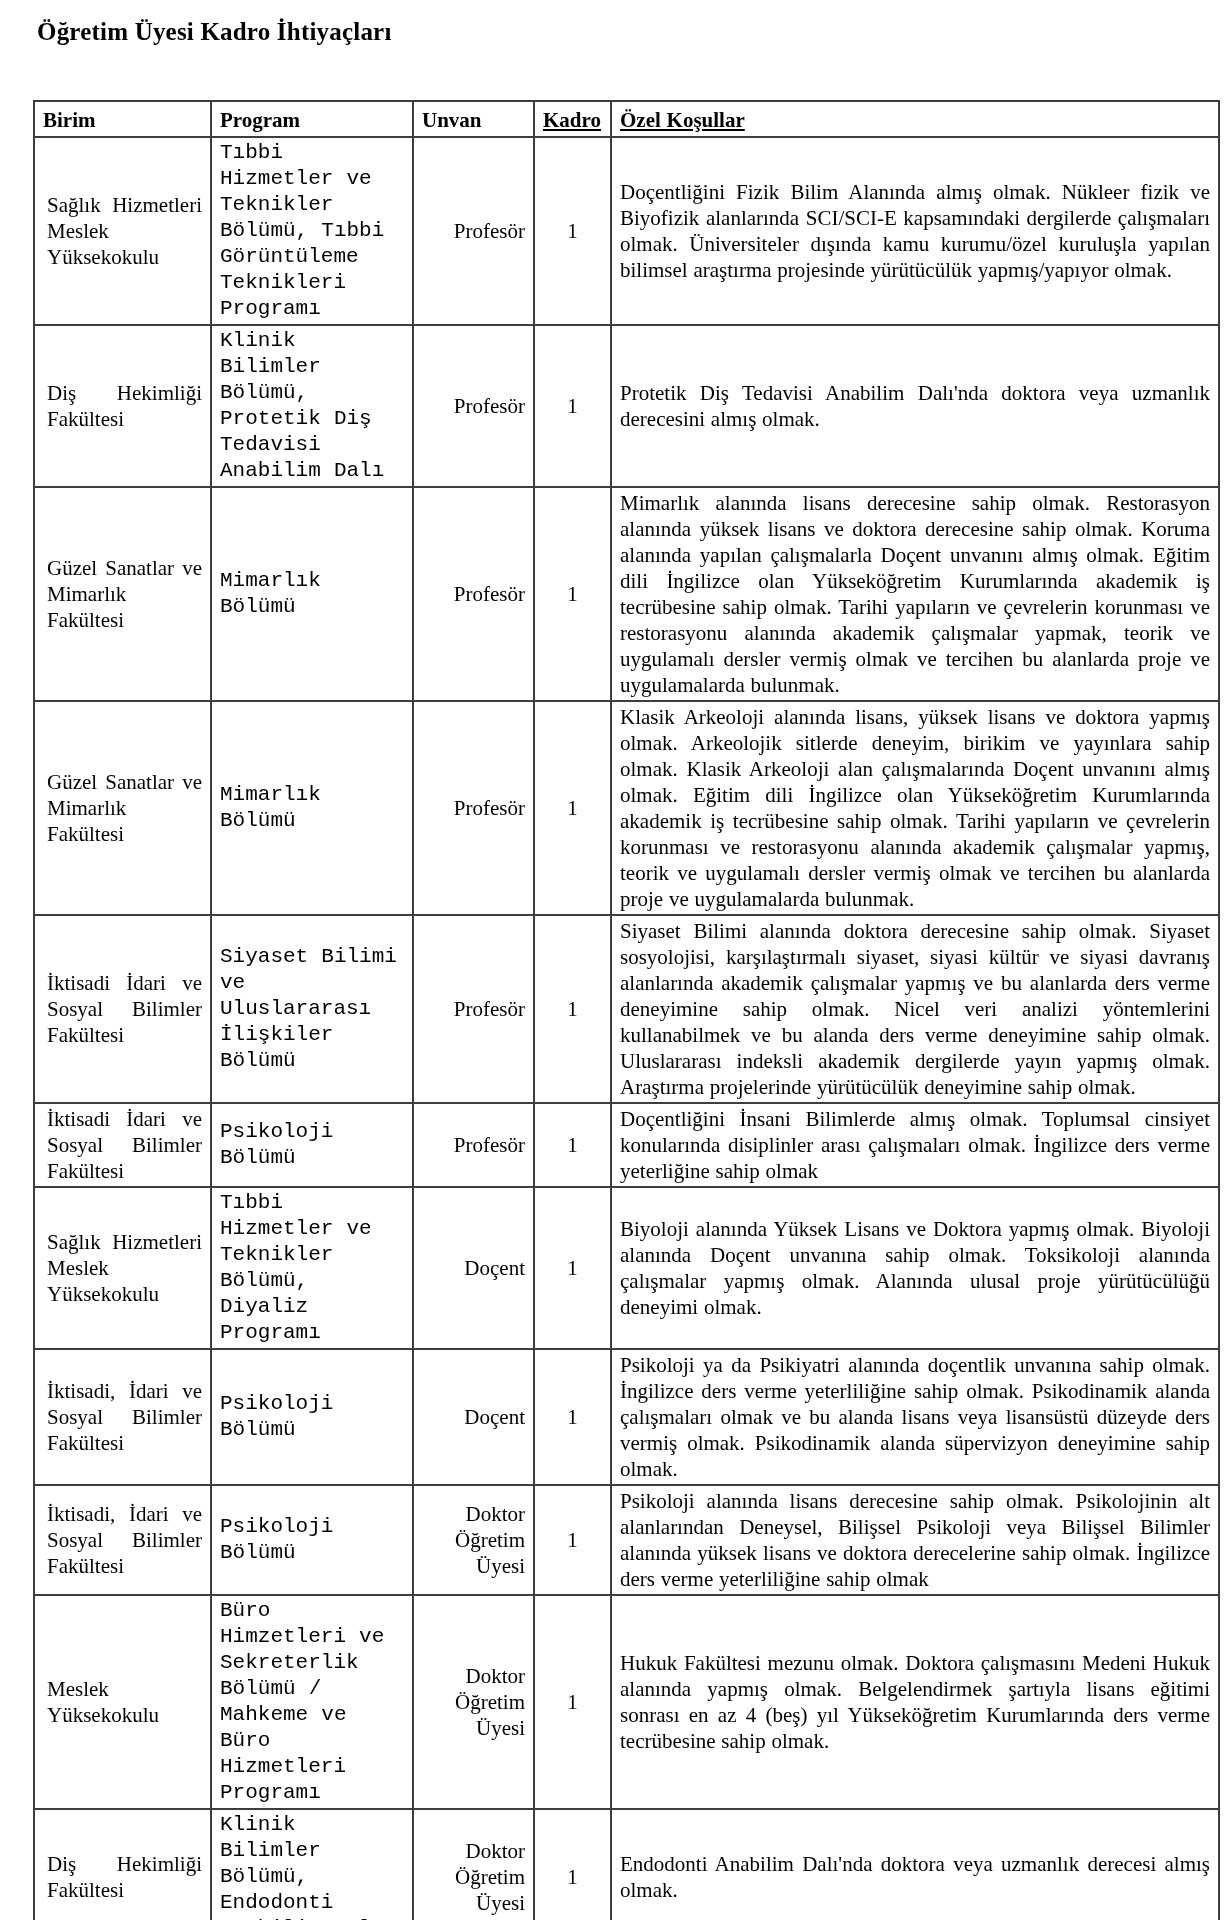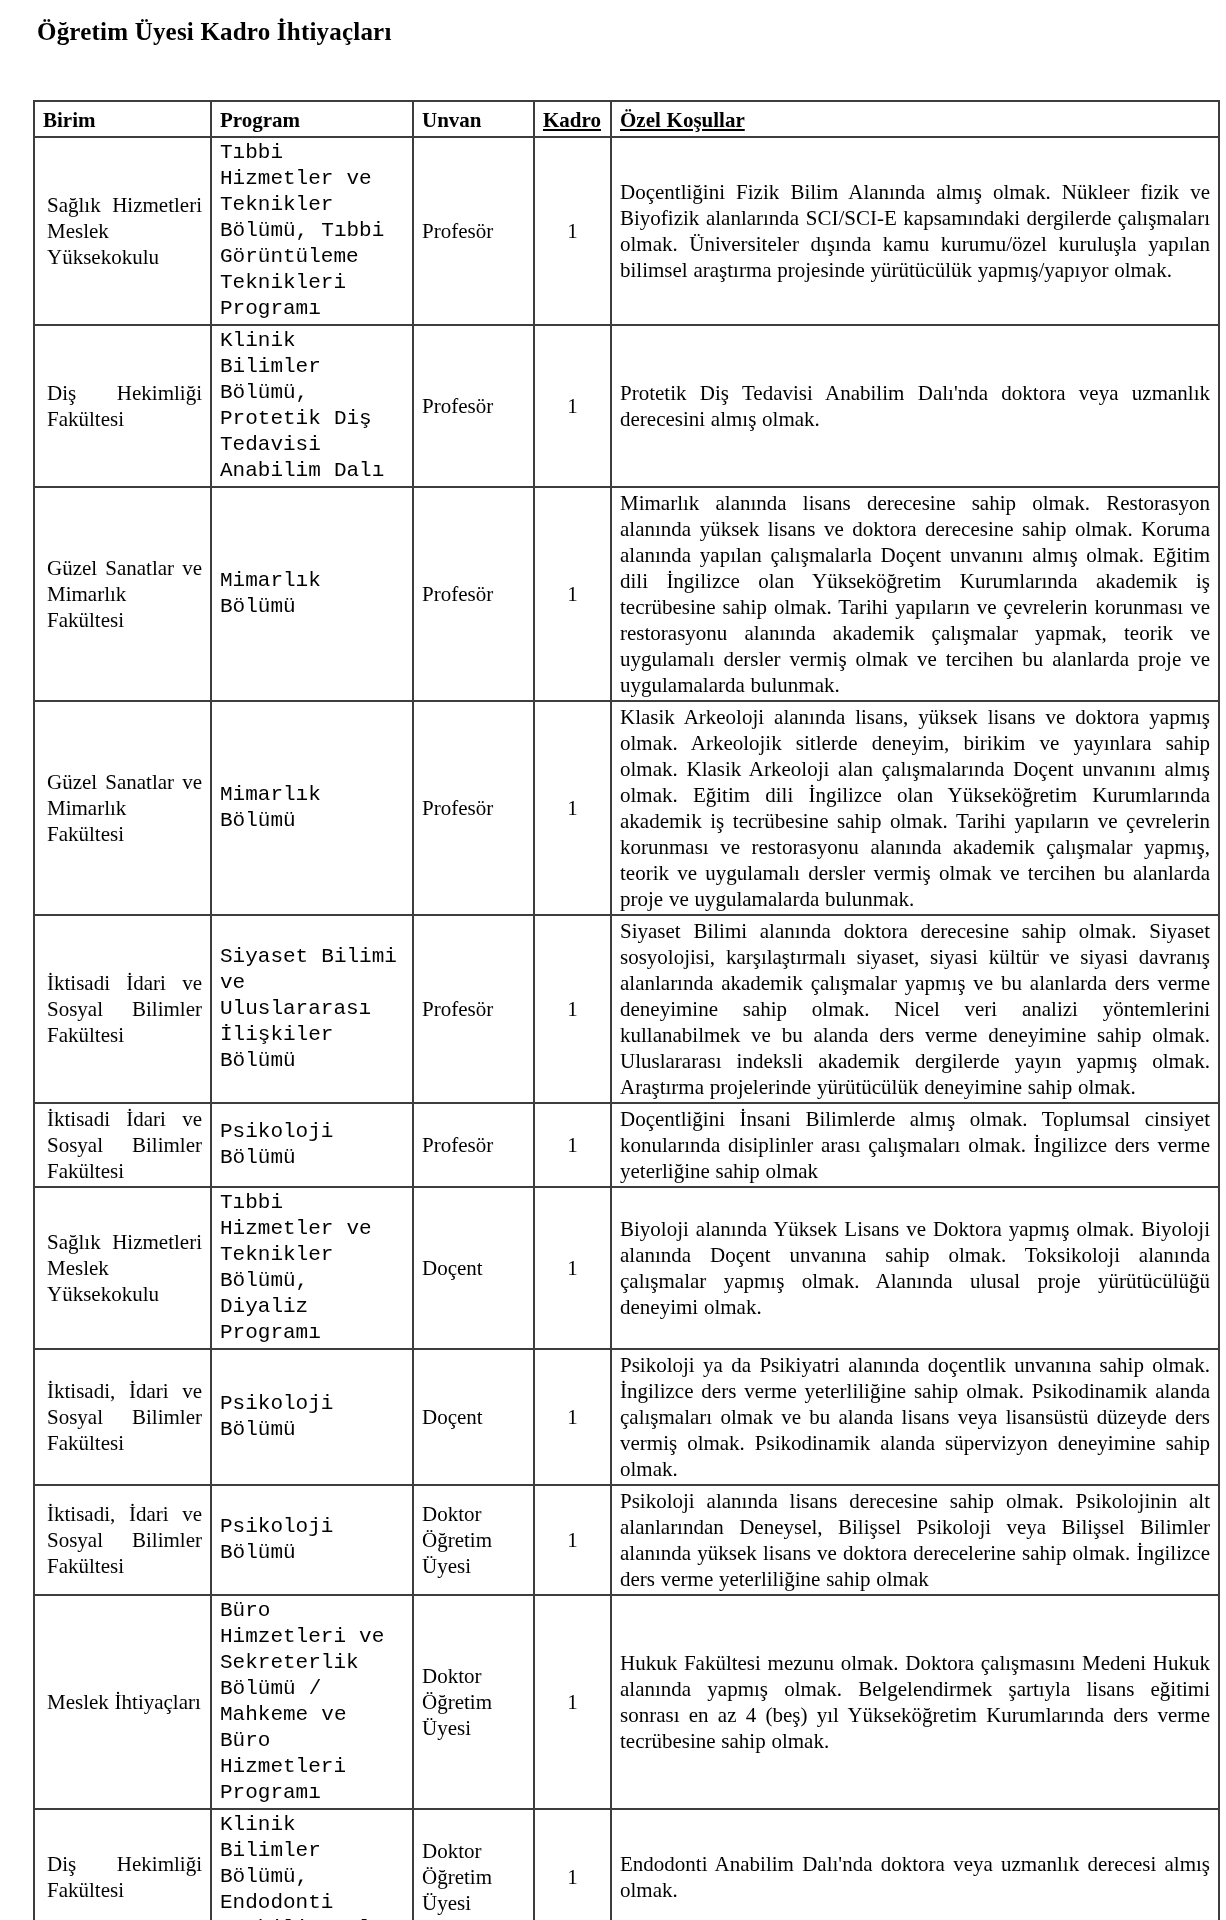--- a/index.html
+++ b/index.html
@@ -46,21 +46,21 @@
   th {
     font-weight: bold;
     text-align: left;
     padding-top: 5px;
     padding-bottom: 3px;
     white-space: nowrap;
   }
   th.center { text-align: left; text-decoration: underline; }
   td.birim  { text-align: justify; padding-left: 12px; }
   td.program{ text-align: left; font-family: Liberation Mono, monospace; }
-  td.unvan  { text-align: left; }
+  td.unvan  { text-align: right; }
   td.kadro  { text-align: center; }
   td.kosul  { text-align: justify; }
 </style>
 </head>
 <body>
 
 <div class="page">
 
   <h1 class="doc-title">Öğretim Üyesi Kadro İhtiyaçları</h1>
 
@@ -139,21 +139,21 @@
     <td class="kosul">Psikoloji ya da Psikiyatri alanında doçentlik unvanına sahip olmak. İngilizce ders verme yeterliliğine sahip olmak. Psikodinamik alanda çalışmaları olmak ve bu alanda lisans veya lisansüstü düzeyde ders vermiş olmak. Psikodinamik alanda süpervizyon deneyimine sahip olmak.</td>
   </tr>
         <tr>
     <td class="birim">İktisadi, İdari ve Sosyal Bilimler Fakültesi</td>
     <td class="program">Psikoloji Bölümü</td>
     <td class="unvan">Doktor Öğretim Üyesi</td>
     <td class="kadro">1</td>
     <td class="kosul">Psikoloji alanında lisans derecesine sahip olmak. Psikolojinin alt alanlarından Deneysel, Bilişsel Psikoloji veya Bilişsel Bilimler alanında yüksek lisans ve doktora derecelerine sahip olmak. İngilizce ders verme yeterliliğine sahip olmak</td>
   </tr>
         <tr>
-    <td class="birim">Meslek İhtiyaçları</td>
+    <td class="birim">Meslek Yüksekokulu</td>
     <td class="program">Büro Himzetleri ve Sekreterlik Bölümü / Mahkeme ve Büro Hizmetleri Programı</td>
     <td class="unvan">Doktor Öğretim Üyesi</td>
     <td class="kadro">1</td>
     <td class="kosul">Hukuk Fakültesi mezunu olmak. Doktora çalışmasını Medeni Hukuk alanında yapmış olmak. Belgelendirmek şartıyla lisans eğitimi sonrası en az 4 (beş) yıl Yükseköğretim Kurumlarında ders verme tecrübesine sahip olmak.</td>
   </tr>
         <tr>
     <td class="birim">Diş Hekimliği Fakültesi</td>
     <td class="program">Klinik Bilimler Bölümü, Endodonti Anabilim Dalı</td>
     <td class="unvan">Doktor Öğretim Üyesi</td>
     <td class="kadro">1</td>

